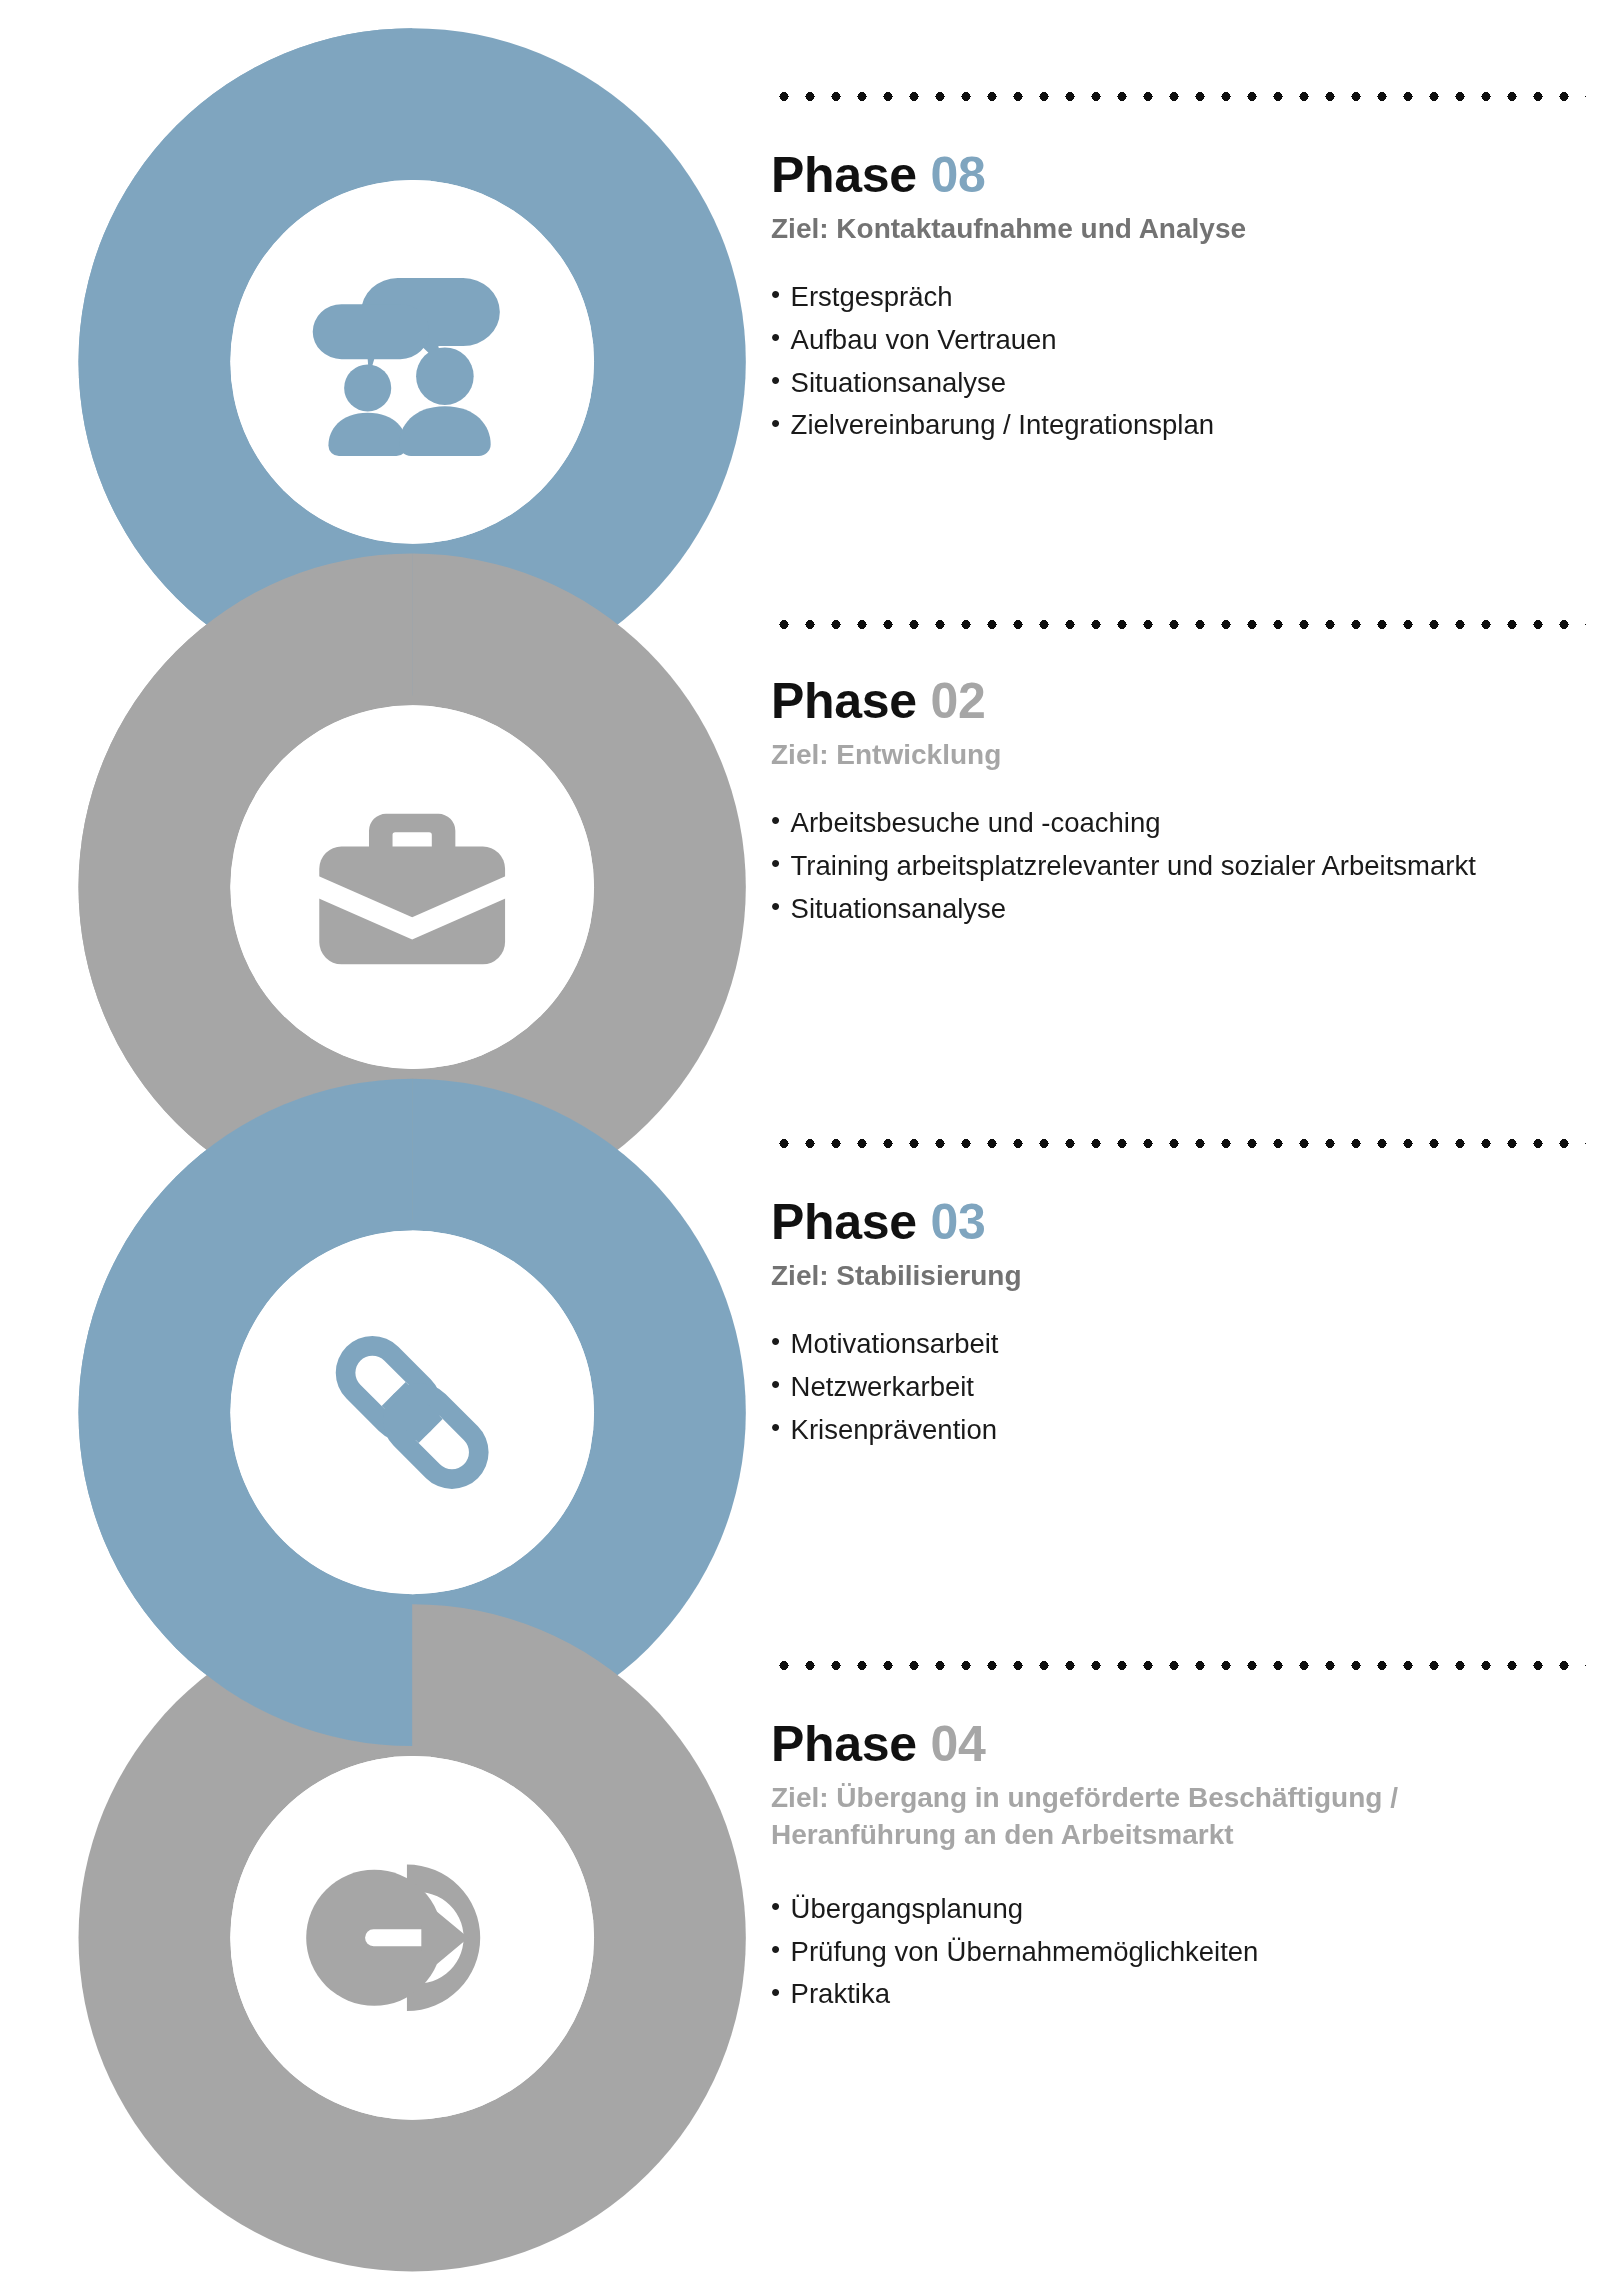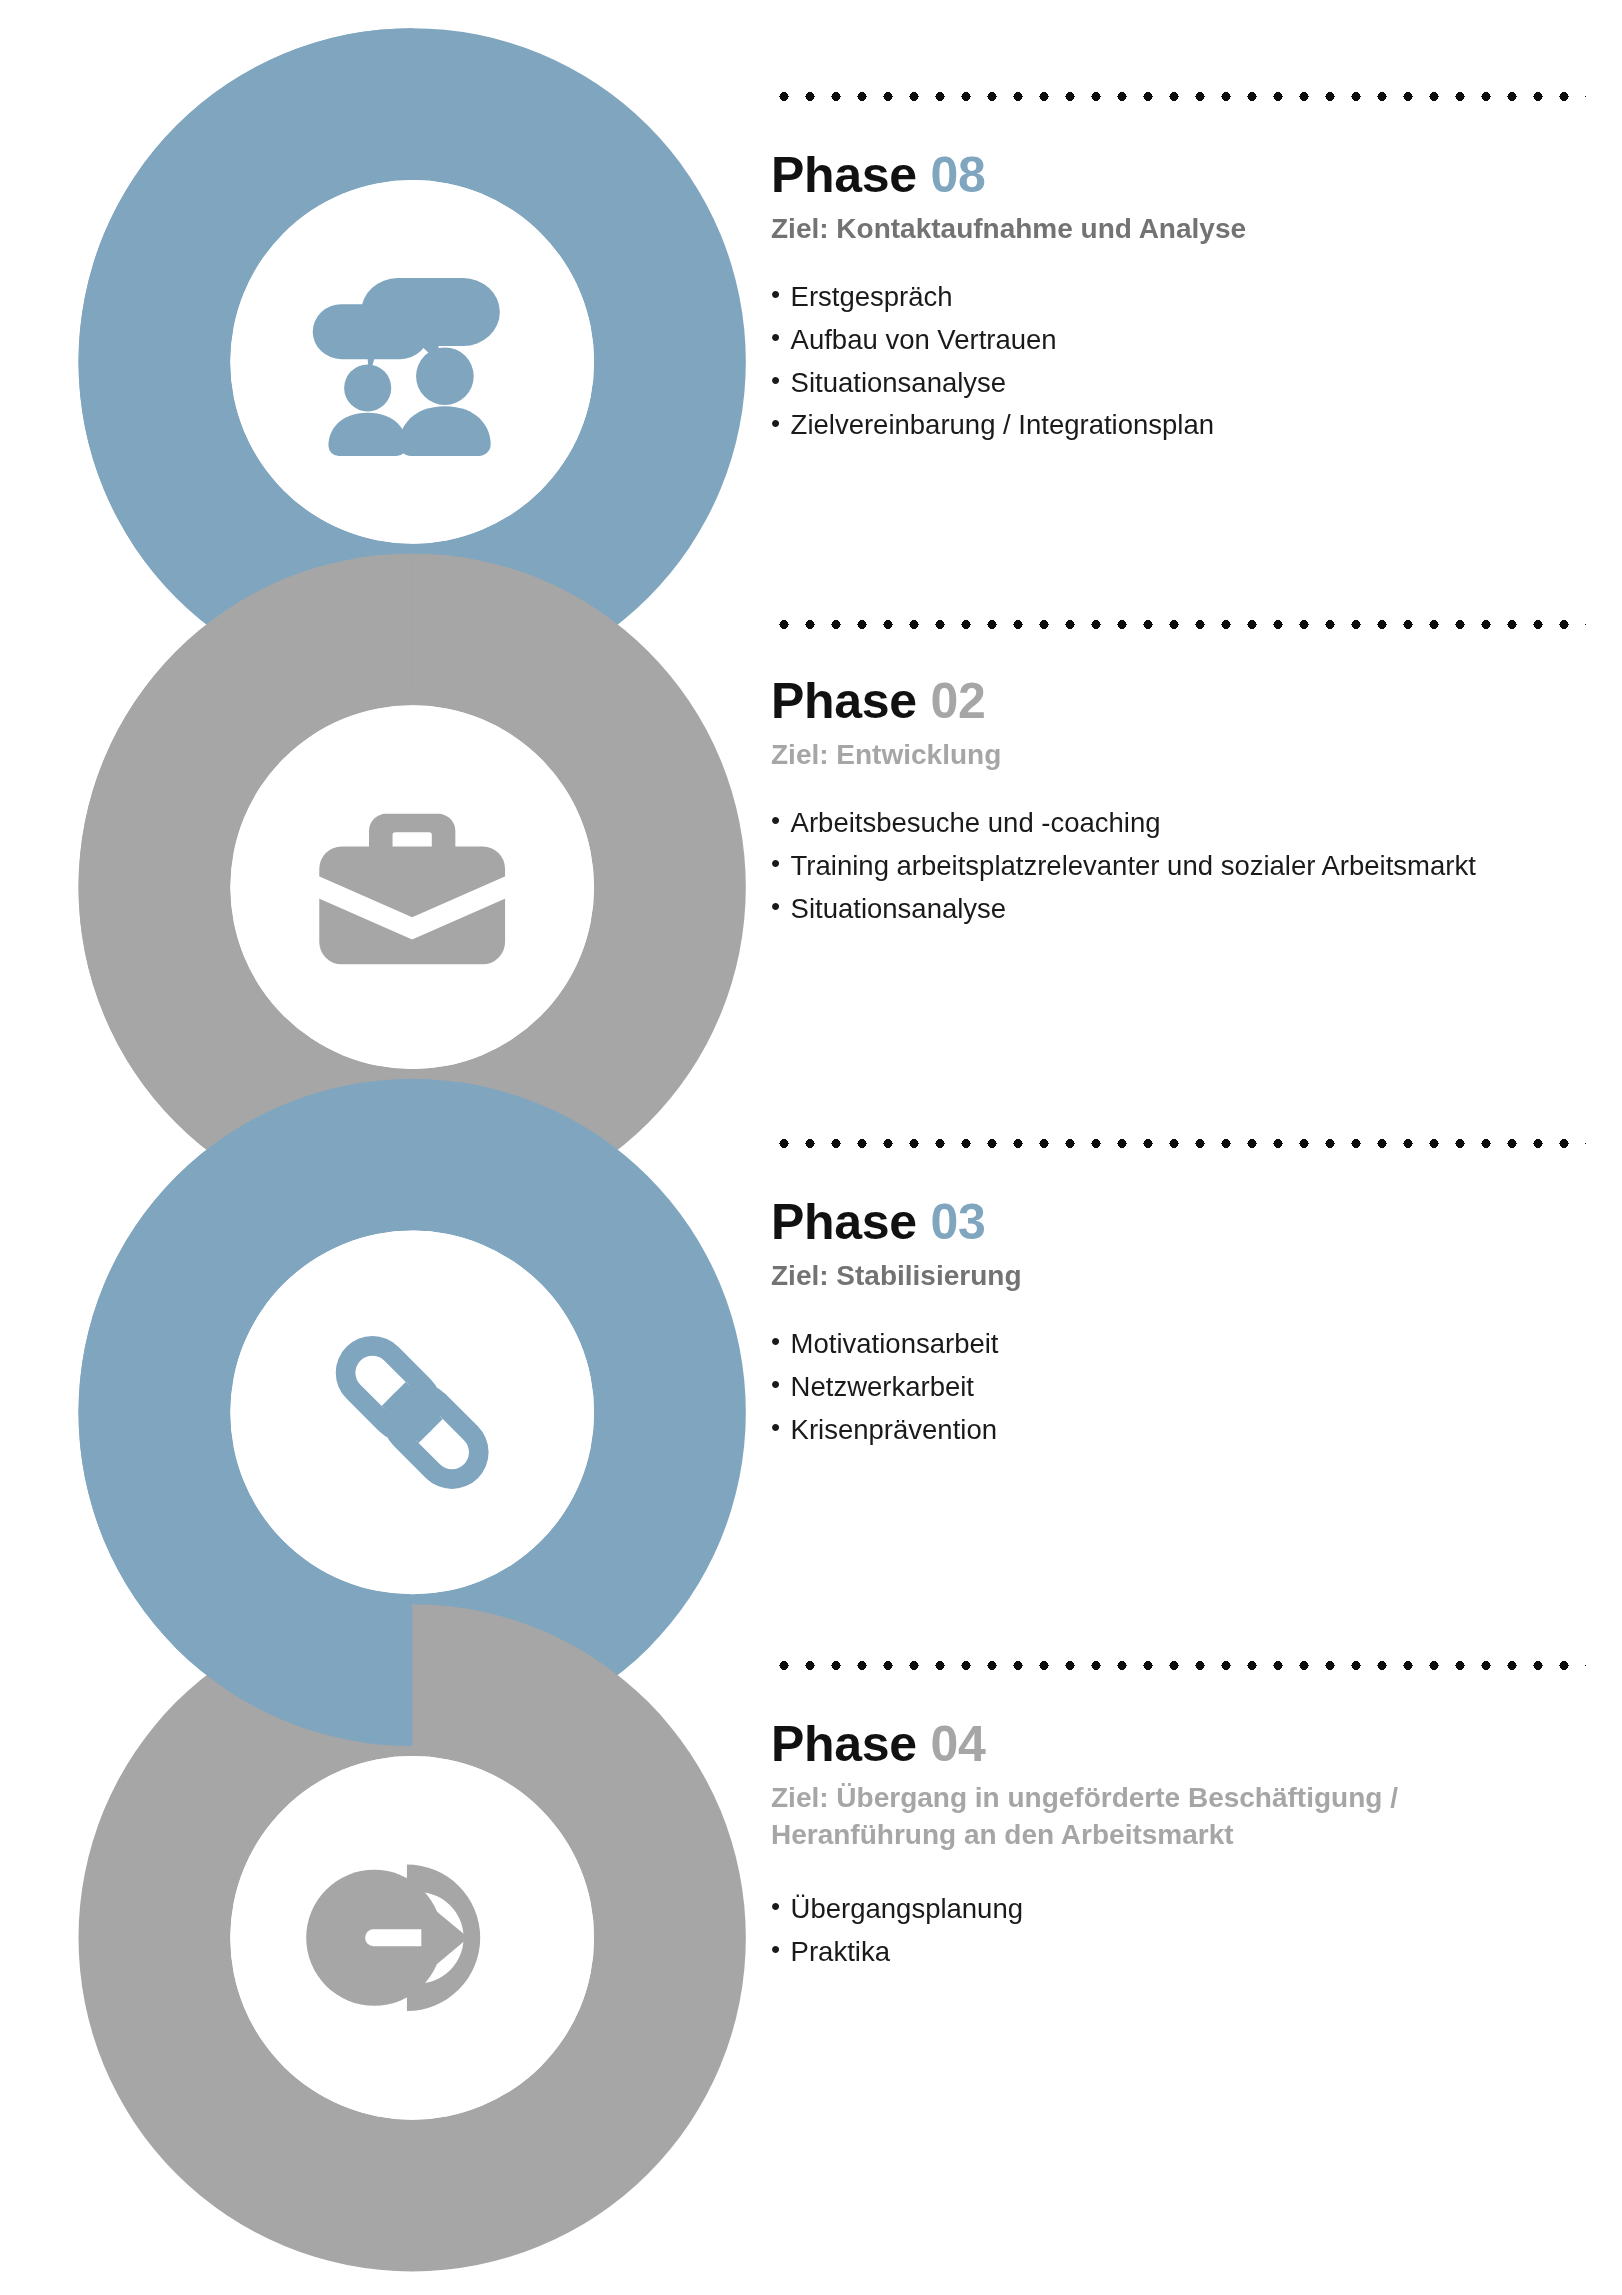--- a/index.html
+++ b/index.html
@@ -265,18 +265,19 @@
       <li>Krisenprävention</li>
     </ul>
   </div>
 
   <div class="divider" style="top:1661px;"></div>
   <div class="phase-block" style="top:1718px;">
     <h2 class="phase-title"><span>Phase</span> <span class="phase-num accent-gray">04</span></h2>
     <p class="phase-goal accent-gray" style="max-width:733px;">Ziel: Übergang in ungeförderte Beschäftigung / Heranführung an den Arbeitsmarkt</p>
     <ul class="phase-list" style="margin-top:35px;">
       <li>Übergangsplanung</li>
+      <li>Prüfung von Übernahmemöglichkeiten</li>
       <li>Praktika</li>
     </ul>
   </div>
 
 </div>
 
 
 </body></html>

